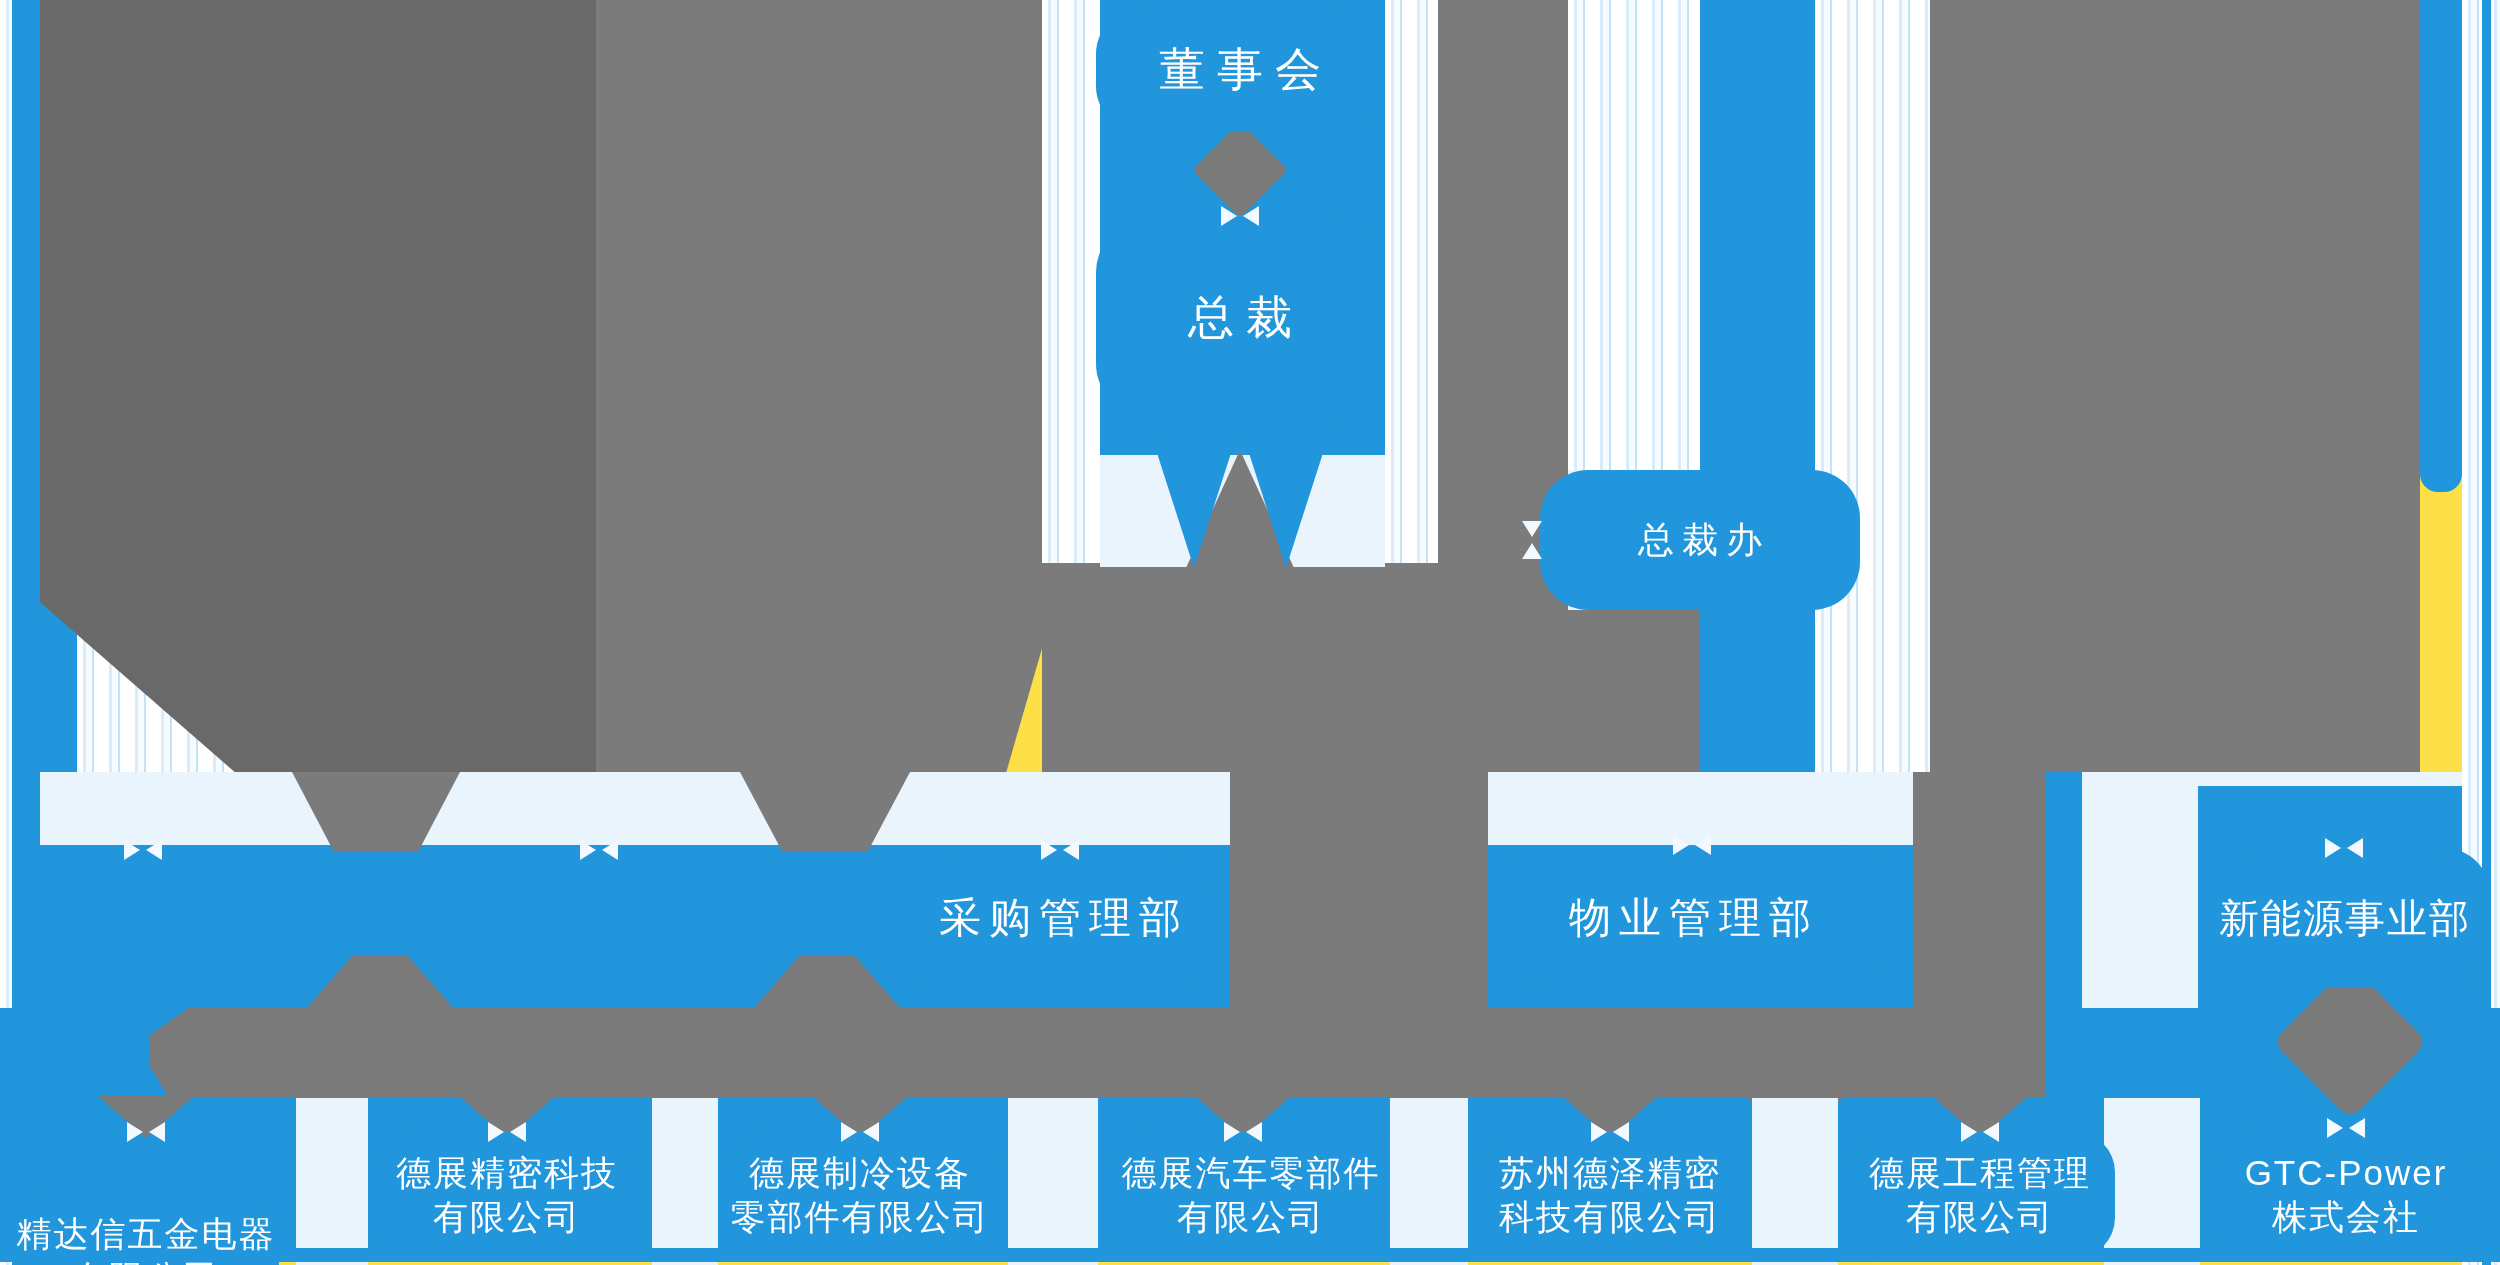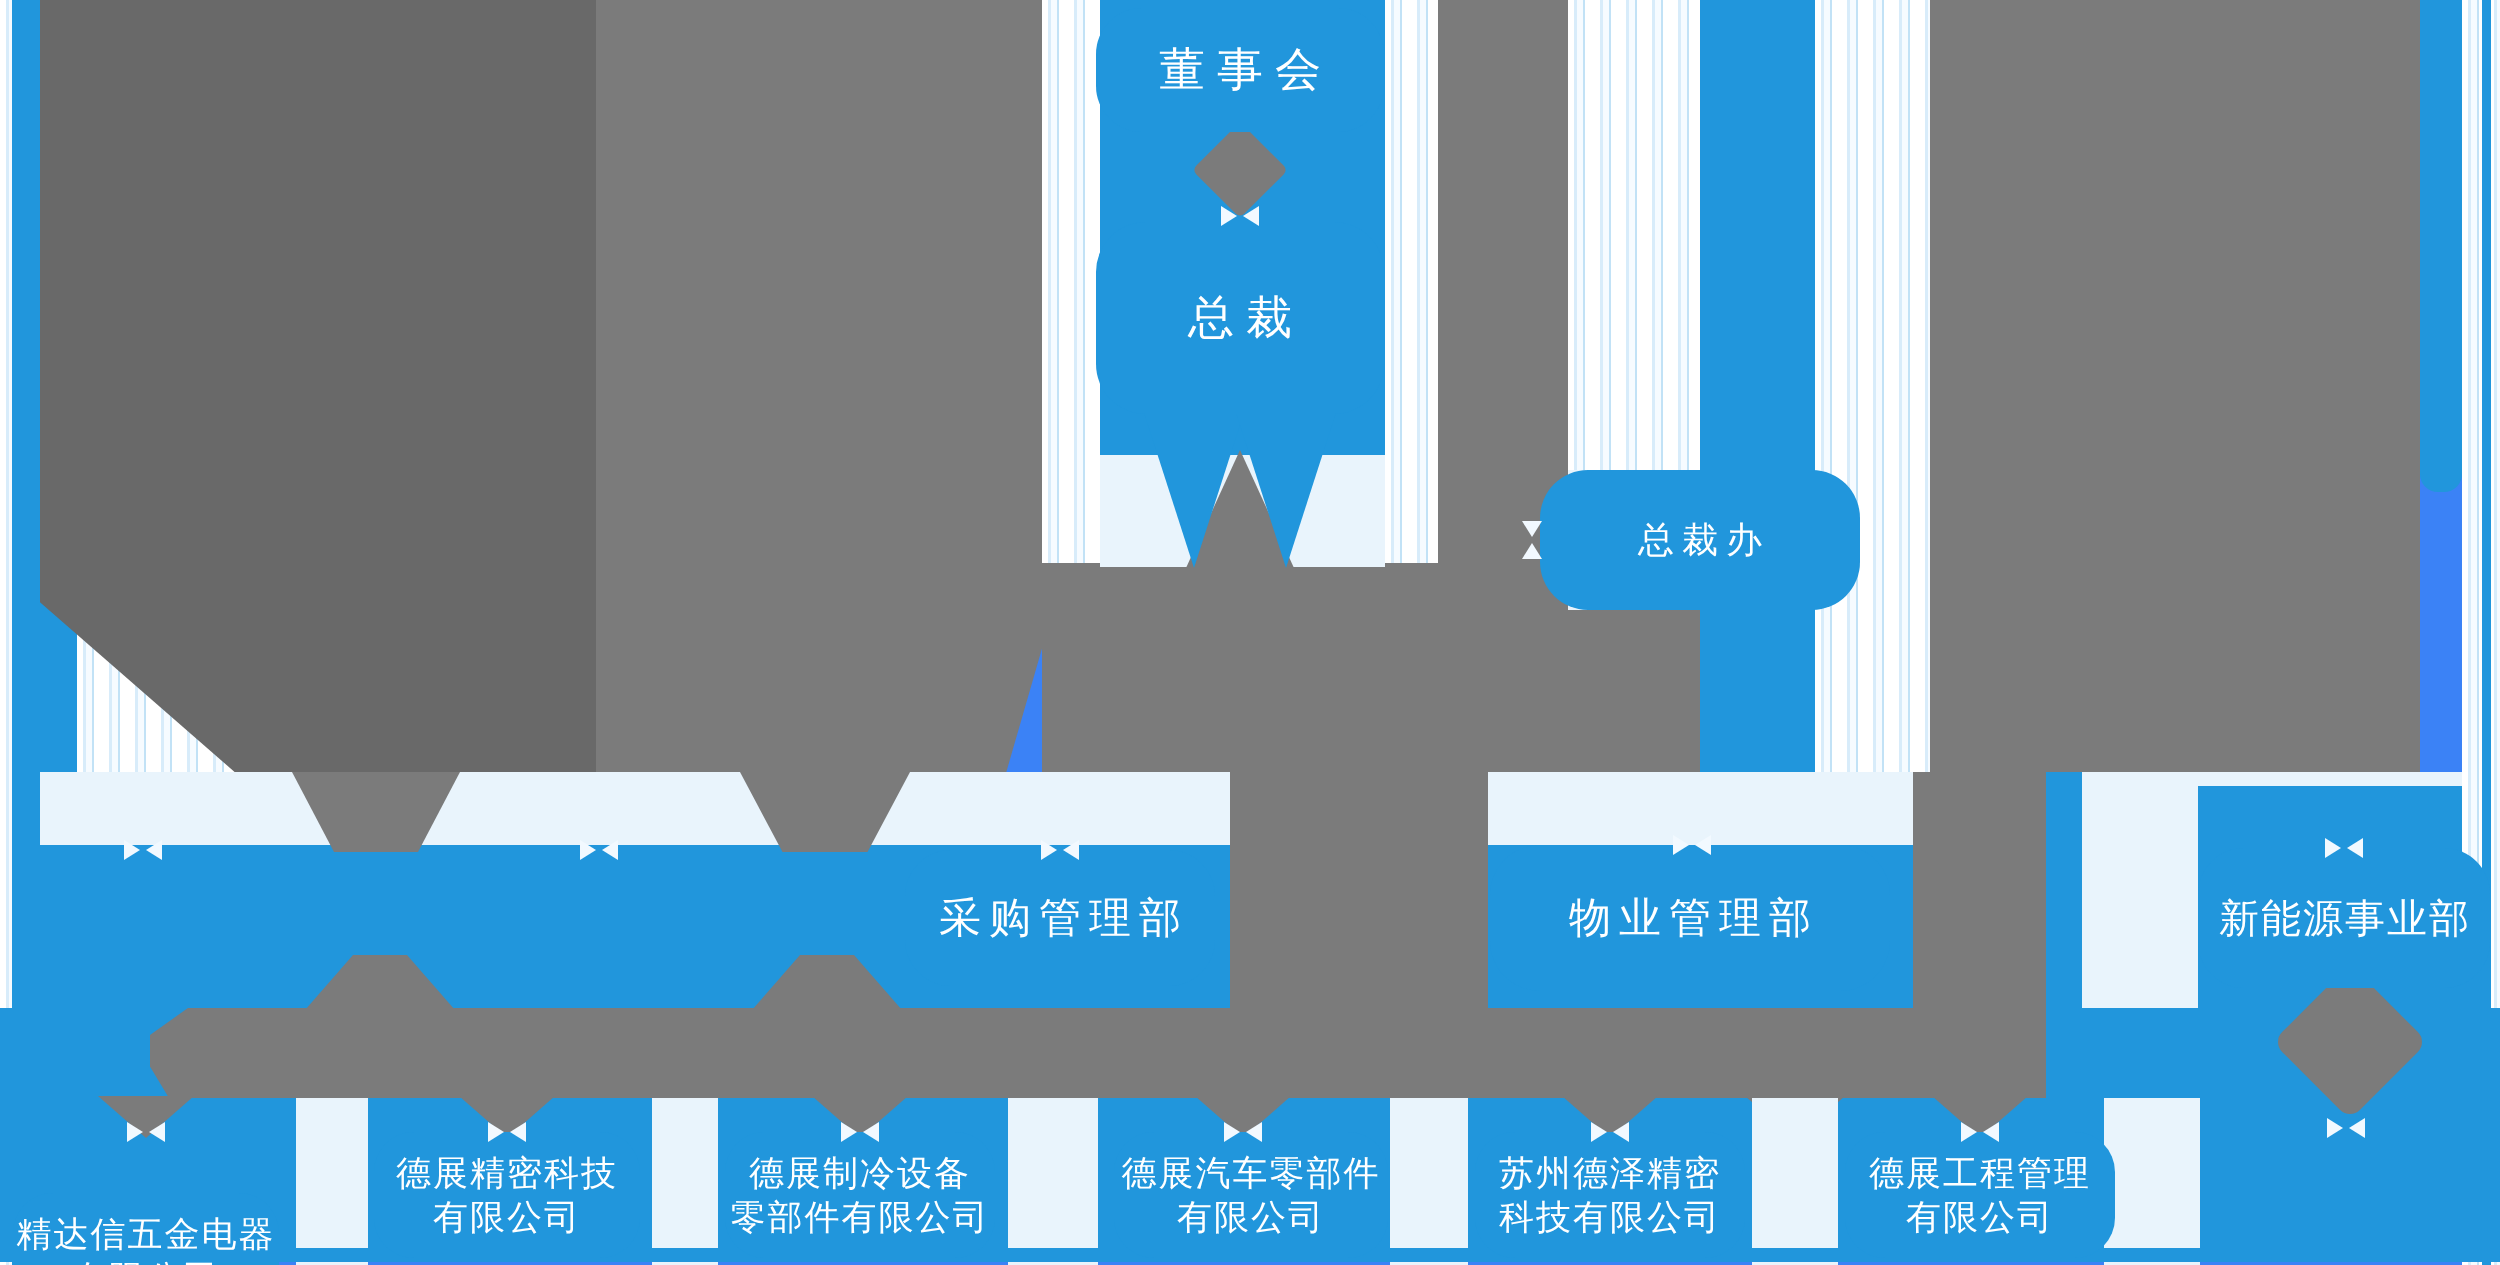--- a/index.html
+++ b/index.html
@@ -1,16 +1,16 @@
 <!DOCTYPE html>
 <html style="--blue: #2196dc; --gray: #7b7b7b; --gray-dark: #696969; --pale: #e9f4fc;"><head>
 <meta charset="utf-8">
 <style>
   html,body{margin:0;padding:0;background:#ffffff;}
-  #canvas{position:relative;width:2500px;height:1265px;background:#3b82f6;overflow:hidden;
+  #canvas{position:relative;width:2500px;height:1265px;background:#fde047;overflow:hidden;
           font-family:"Liberation Sans","DejaVu Sans",sans-serif;}
   .abs{position:absolute;}
   .blue{background:var(--blue,#2196dc);}
   .gray{background:var(--gray,#7b7b7b);}
   .gdark{background:var(--gray-dark,#696969);}
   .pale{background:var(--pale,#e9f4fc);}
   .stripes{background:repeating-linear-gradient(90deg,#ffffff 0 6px,#d8ecfa 6px 9px,#f6fbff 9px 15px,#c2e2f6 15px 17px,#ffffff 17px 26px);}
   .node{position:absolute;background:var(--blue,#2196dc);color:#fff;display:flex;flex-direction:column;
         align-items:center;justify-content:center;text-align:center;}
   .n-top{font-size:46px;letter-spacing:12px;text-indent:12px;}
@@ -150,15 +150,19 @@
     <span>科技有限公司</span>
   </div>
   <i class="dim" style="left:1591px;top:1122px;"></i>
 
   <div class="node n-co" style="left:1845px;top:1132px;width:270px;height:126px;border-radius:40px;">
     <span>德展工程管理</span>
     <span>有限公司</span>
   </div>
   <i class="dim" style="left:1961px;top:1122px;"></i>
 
+  <div class="node n-co" style="left:2210px;top:1132px;width:272px;height:126px;border-radius:40px;">
+    <span>GTC-Power</span>
+    <span>株式会社</span>
+  </div>
   <i class="dim" style="left:2327px;top:1118px;"></i>
 
 </div>
 
 </body></html>

